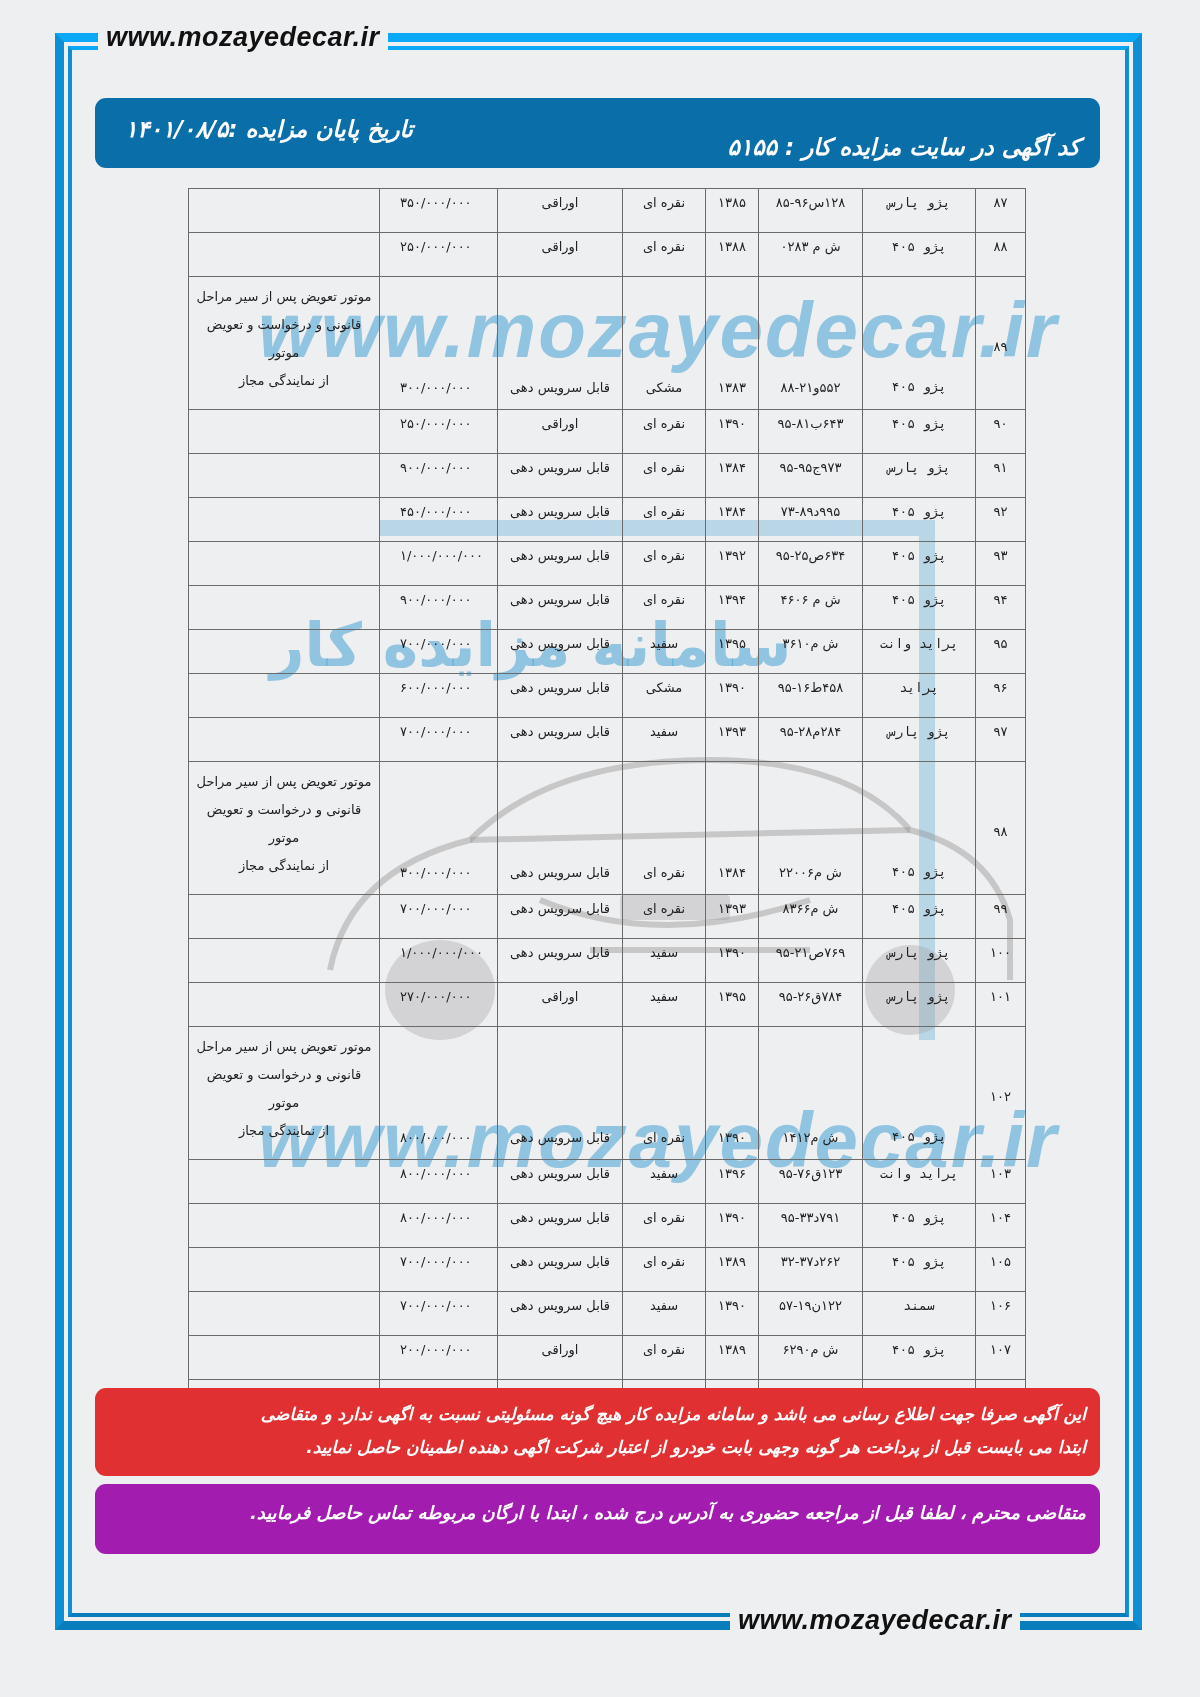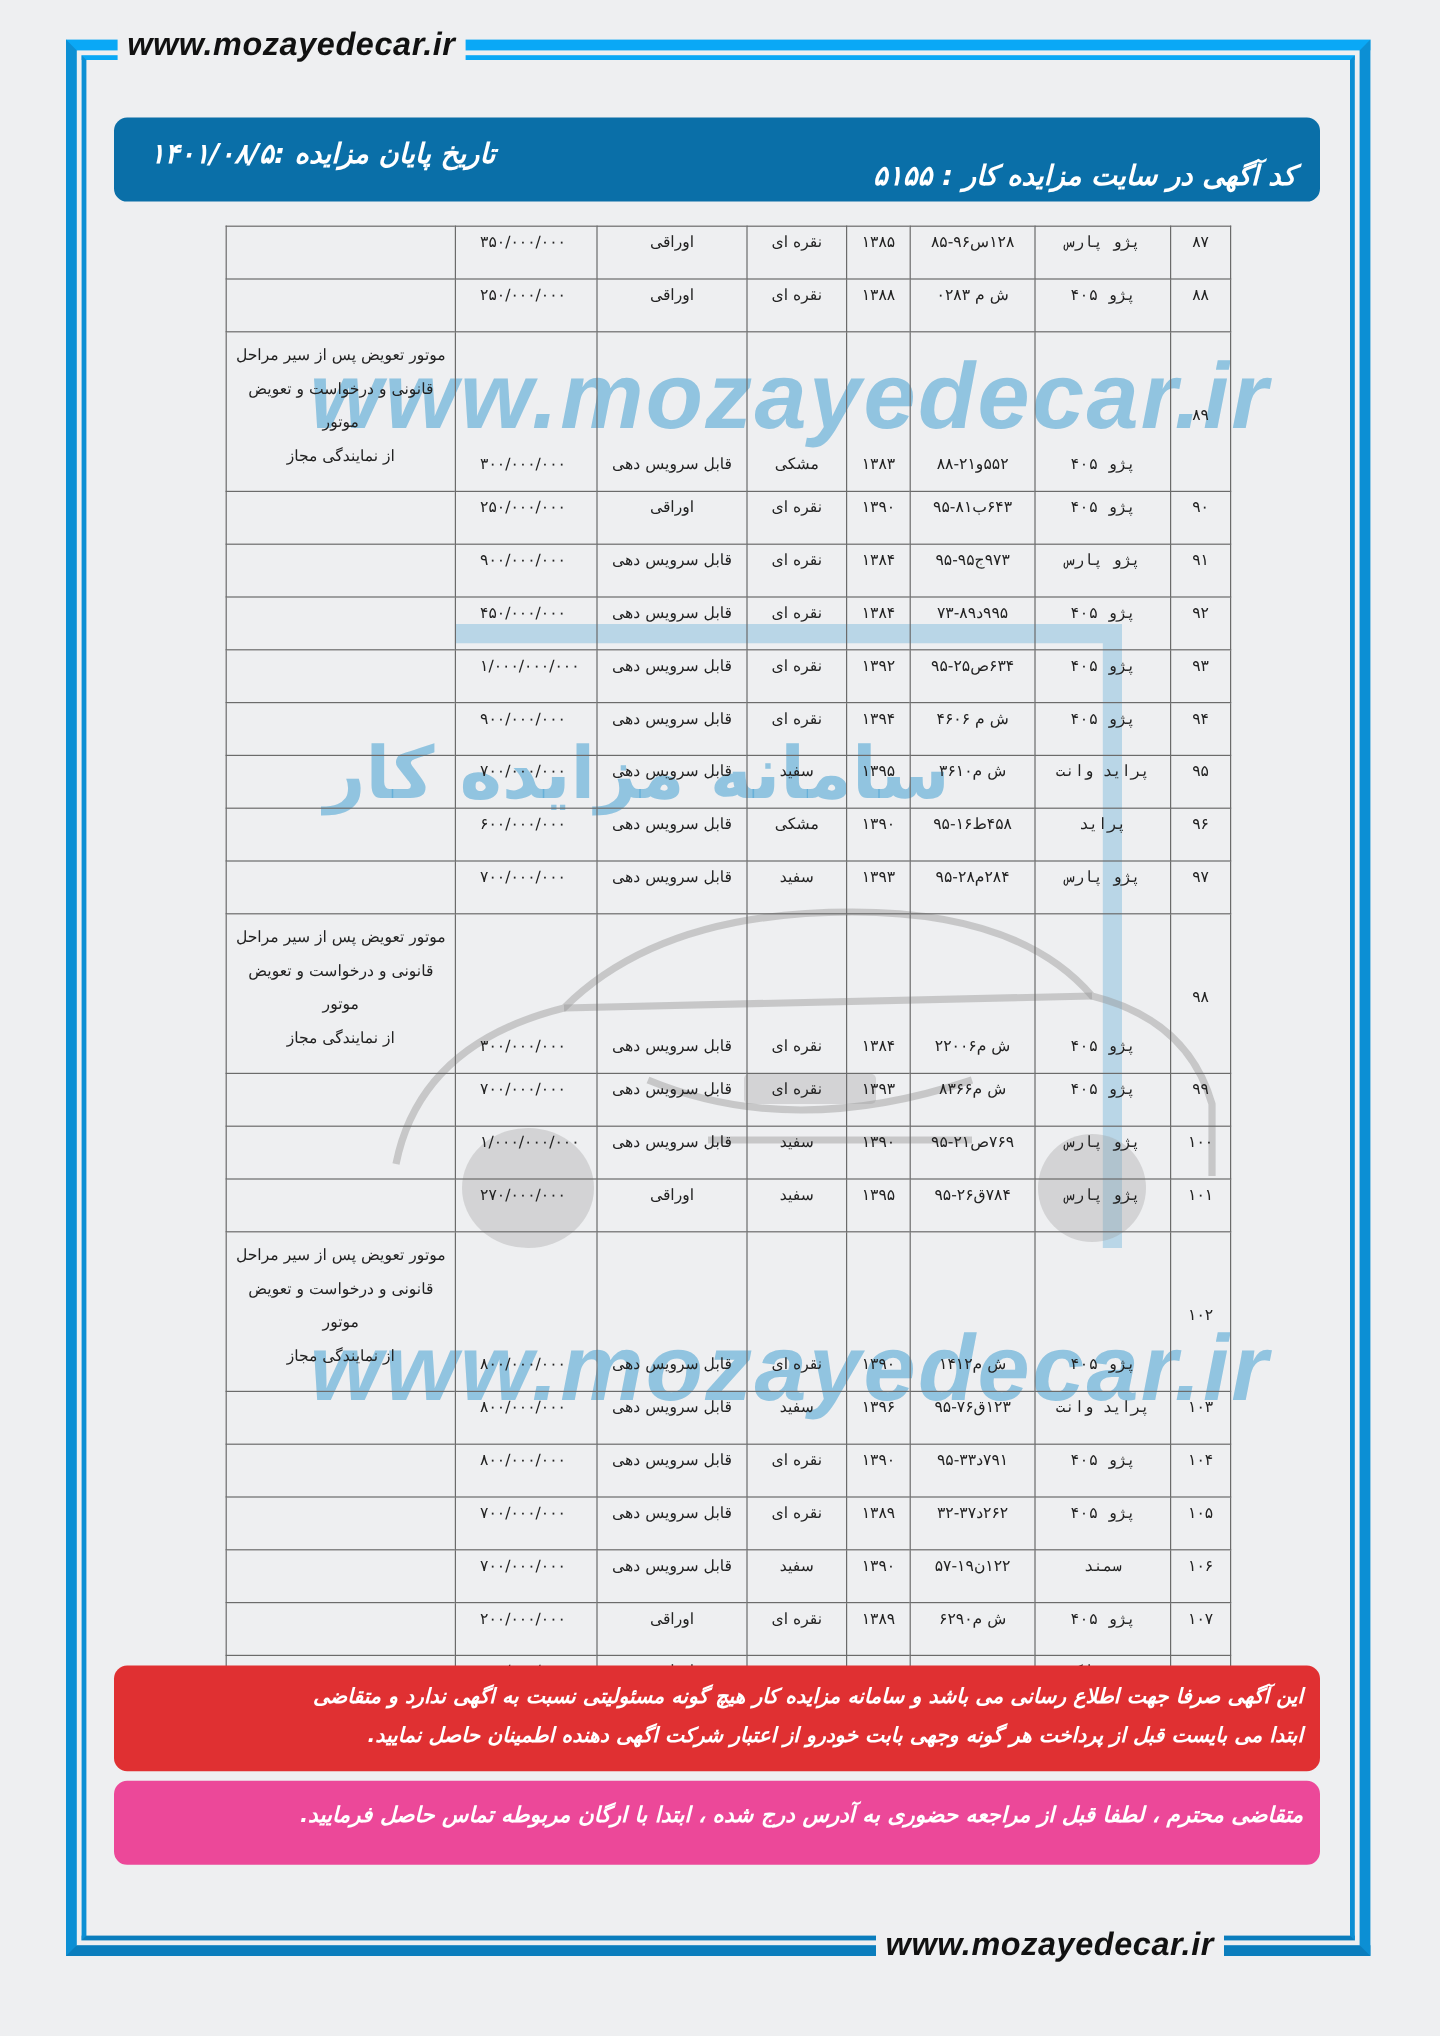--- a/index.html
+++ b/index.html
@@ -86,21 +86,21 @@
   
   .notice {
     position:absolute; left:95px; width:1005px; border-radius:11px; color:#fff;
     font-family:"DejaVu Sans", sans-serif; font-weight:bold; font-style:italic;
     direction:rtl; box-sizing:border-box;
   }
   .notice-red {
     top:1388px; height:88px; background:#e03032; font-size:17px; padding:10px 14px 0 14px; line-height:33px;
   }
   .notice-blue {
-    top:1484px; height:70px; background:#ec4899; font-size:18px; padding:18px 14px 0 14px;
+    top:1484px; height:70px; background:#a21caf; font-size:18px; padding:18px 14px 0 14px;
   }
 </style>
 </head>
 <body>
 
 <div class="frame-outer"></div>
 <div class="frame-inner"></div>
 <div class="url-label url-top">www.mozayedecar.ir</div>
 <div class="url-label url-bottom">www.mozayedecar.ir</div>
 

